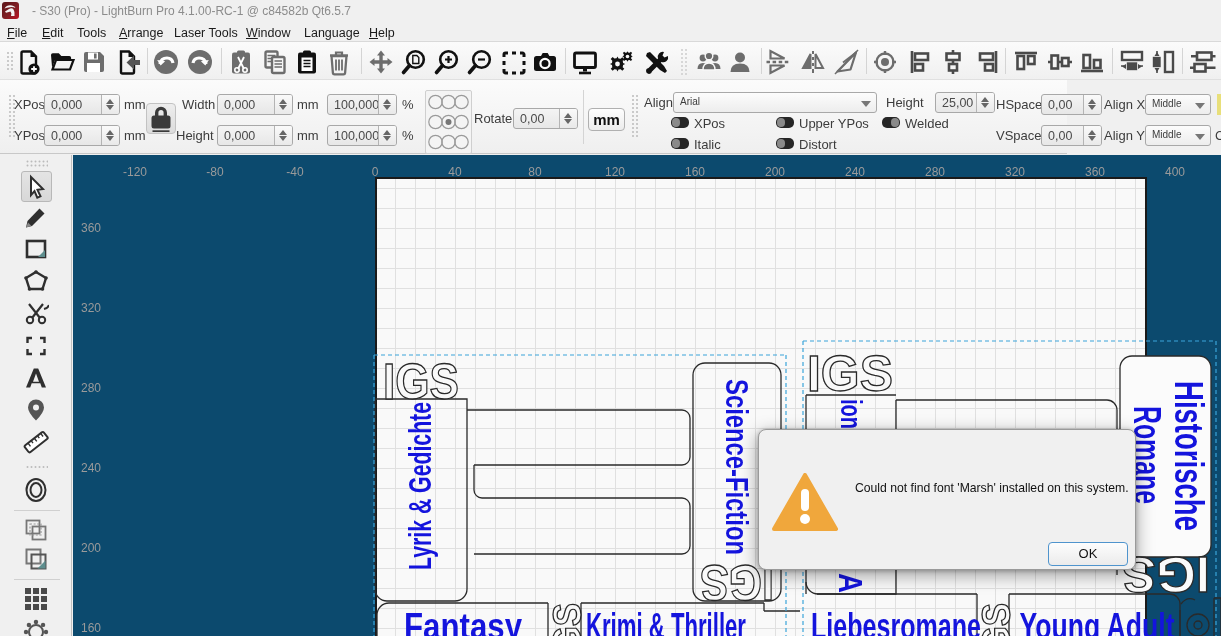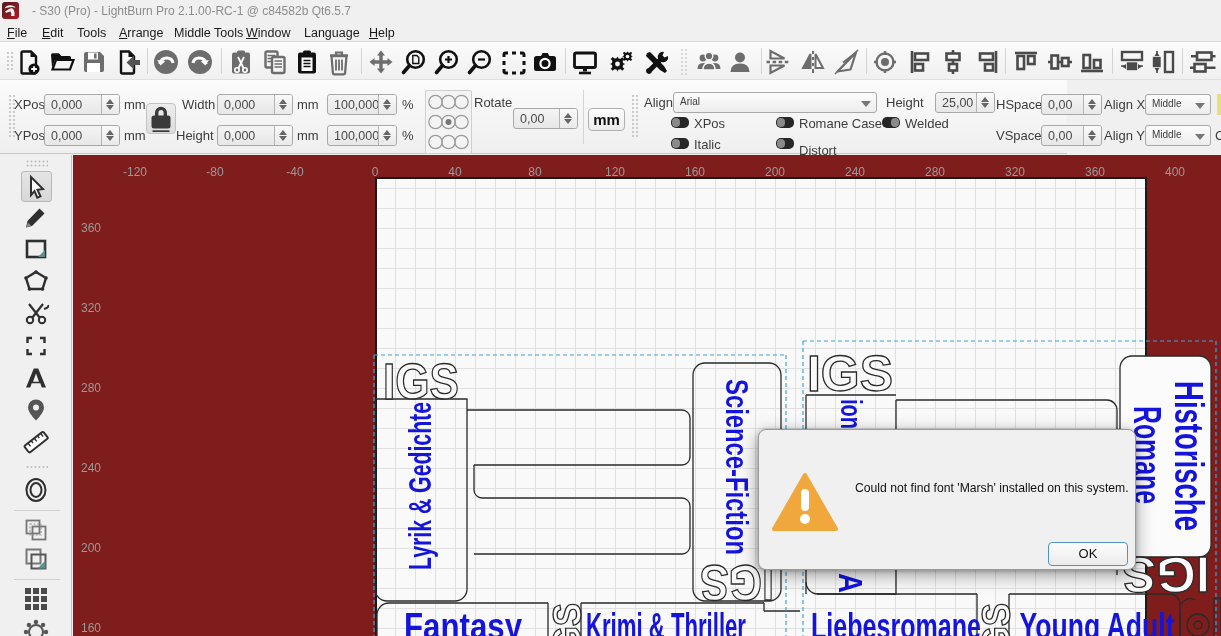--- a/index.html
+++ b/index.html
@@ -21,21 +21,21 @@
 .spin .btns{position:absolute;right:0;top:0;bottom:0;width:18px;border-left:1px solid #b4b4b4;background:linear-gradient(#fafafa,#e9e9e9)}
 .spin .up{position:absolute;left:4px;top:4px;width:0;height:0;border-left:4.5px solid transparent;border-right:4.5px solid transparent;border-bottom:5px solid #666}
 .spin .dn{position:absolute;left:4px;bottom:4px;width:0;height:0;border-left:4.5px solid transparent;border-right:4.5px solid transparent;border-top:5px solid #666}
 .combo{position:absolute;height:21px;border:1px solid #a8a8a8;border-radius:3px;background:linear-gradient(#fcfcfc,#ededed)}
 .combo .v{position:absolute;left:6px;top:3px;font-size:10px;color:#3c3c3c}
 .combo .ar{position:absolute;right:5px;top:8px;width:0;height:0;border-left:5px solid transparent;border-right:5px solid transparent;border-top:6px solid #777}
 .tgl{position:absolute;width:18px;height:11px;border-radius:5px;background:#262626}
 .tgl .k{position:absolute;top:1px;width:8px;height:9px;border-radius:4px;background:#8a8a8a}
 .tgl .k.l{left:1px}.tgl .k.r{right:1px}
 #palette{position:absolute;left:0;top:155px;width:72px;height:481px;background:#f0f0f0;border-right:1px solid #c0c0c0}
-#canvas{position:absolute;left:73px;top:155px;width:1148px;height:481px;background:#7f1d1d;overflow:hidden}
+#canvas{position:absolute;left:73px;top:155px;width:1148px;height:481px;background:#0c4a6e;overflow:hidden}
 #grid{position:absolute;left:302px;top:22px;width:772px;height:459px;background-color:#f9f9f9;
  background-image:linear-gradient(to right,#e0e0e0 1px,transparent 1px),linear-gradient(to bottom,#e0e0e0 1px,transparent 1px);
  background-size:20px 20px;background-position:18px 9px;
  border-top:2px solid #1a1a1a;border-left:2px solid #1a1a1a;border-right:2px solid #1a1a1a}
 .rl{position:absolute;font-size:12px;color:#9a9a9a}
 #dlg{position:absolute;left:758px;top:429px;width:378px;height:141px;background:#f0f0f0;border:1px solid #9a9a9a;border-radius:8px;box-shadow:0 5px 18px rgba(0,0,0,.38),0 1px 4px rgba(0,0,0,.25);overflow:hidden}
 #dlgtit{position:absolute;left:0;top:0;right:0;height:29px;background:#fafbfd}
 #dlgtit .t{position:absolute;left:32px;top:8px;font-size:12px;color:#1a1a1a;white-space:nowrap}
 #dlgtit .x{position:absolute;right:12px;top:6px;font-size:15px;color:#222}
 #okbtn{position:absolute;left:289px;top:112px;width:80px;height:24px;border:1px solid #4f94cd;border-radius:4px;background:linear-gradient(#fdfdfd,#ebebeb);font-size:13px;color:#111;text-align:center;line-height:22px}
@@ -48,29 +48,29 @@
           <linearGradient id="lbred" x1="0" y1="0" x2="1" y2="1">
    <stop offset="0" stop-color="#5a1418"></stop>
             <stop offset="0.55" stop-color="#7e1f24"></stop>
             <stop offset="1" stop-color="#c01222"></stop>
           </linearGradient>
         </defs>
  <rect x="0" y="0" width="17" height="17" rx="3" fill="url(#lbred)"></rect>
  <path d="M2.5,6.5 Q5,2.5 10,3.5 Q13,4.2 13.5,6 Q11,4.8 8,5.2 Q4.5,5.8 2.5,6.5 Z" fill="#f4f4f4"></path>
  <path d="M7,7 Q10,5.5 11.5,7.5 Q13,9.5 12.5,14 L9,14 Q10,11 8.5,9.5 L5,10.5 Q3.5,11 3,9.5 Q5,8 7,7 Z" fill="#f4f4f4"></path>
 </svg>
-<div id="title">- S30 (Pro) - LightBurn Pro 2.1.00-RC-1 @ c84582b Qt6.5.7</div>
+<div id="title">- S30 (Pro) - LightBurn Pro 4.1.00-RC-1 @ c84582b Qt6.5.7</div>
 </div>
 
 <div id="menubar">
 <div class="mi" style="left:7px"><u>F</u>ile</div>
 <div class="mi" style="left:42px"><u>E</u>dit</div>
 <div class="mi" style="left:77px">Tools</div>
 <div class="mi" style="left:119px"><u>A</u>rrange</div>
-<div class="mi" style="left:174px">Middle Tools</div>
+<div class="mi" style="left:174px">Laser Tools</div>
 <div class="mi" style="left:246px"><u>W</u>indow</div>
 <div class="mi" style="left:304px">Language</div>
 <div class="mi" style="left:369px"><u>H</u>elp</div>
 </div>
 
 <div id="tb1">
 <svg class="abs" style="left:6px;top:9px" width="10" height="22">
         <g fill="#bbb">
           <circle cx="2" cy="2" r="1"></circle>
           <circle cx="6" cy="2" r="1"></circle>
@@ -407,21 +407,21 @@
           <circle cx="22.5" cy="11" r="6.7" fill="none" stroke="#9a9a9a" stroke-width="1.2"></circle>
           <circle cx="35.5" cy="11" r="6.7" fill="none" stroke="#9a9a9a" stroke-width="1.2"></circle>
           <circle cx="9.5" cy="31" r="6.7" fill="none" stroke="#9a9a9a" stroke-width="1.2"></circle>
           <circle cx="22.5" cy="31" r="6.7" fill="none" stroke="#9a9a9a" stroke-width="1.2"></circle>
           <circle cx="35.5" cy="31" r="6.7" fill="none" stroke="#9a9a9a" stroke-width="1.2"></circle>
           <circle cx="9.5" cy="51" r="6.7" fill="none" stroke="#9a9a9a" stroke-width="1.2"></circle>
           <circle cx="22.5" cy="51" r="6.7" fill="none" stroke="#9a9a9a" stroke-width="1.2"></circle>
           <circle cx="35.5" cy="51" r="6.7" fill="none" stroke="#9a9a9a" stroke-width="1.2"></circle>
           <circle cx="22.5" cy="31" r="3" fill="#777"></circle>
         </svg></div>
-<div class="lbl" style="left:474px;top:15px">Rotate</div>
+<div class="lbl" style="left:474px;top:31px">Rotate</div>
 <div class="spin" style="left:513px;top:28px;width:65px">
         <div class="v">0,00</div>
         <div class="btns">
           <div class="up"></div>
           <div class="dn"></div>
         </div>
       </div>
 <div class="sep2" style="left:583px"></div>
 <div class="abs" style="left:588px;top:28px;width:37px;height:23px;background:linear-gradient(#fefefe,#ececec);border:1px solid #b0b0b0;border-radius:4px;text-align:center;font-size:15px;font-weight:bold;color:#111;line-height:21px">mm</div>
 <svg class="abs" style="left:631px;top:14px" width="10" height="46">
@@ -467,25 +467,25 @@
         <div class="k l"></div>
       </div>
 <div class="lbl" style="left:694px;top:36px">XPos</div>
 <div class="tgl" style="left:671px;top:58px">
         <div class="k l"></div>
       </div>
 <div class="lbl" style="left:694px;top:57px">Italic</div>
 <div class="tgl" style="left:776px;top:37px">
         <div class="k l"></div>
       </div>
-<div class="lbl" style="left:799px;top:36px">Romane Case</div>
+<div class="lbl" style="left:799px;top:36px">Upper YPos</div>
 <div class="tgl" style="left:776px;top:58px">
         <div class="k l"></div>
       </div>
-<div class="lbl" style="left:799px;top:63px">Distort</div>
+<div class="lbl" style="left:799px;top:57px">Distort</div>
 <div class="tgl" style="left:882px;top:37px">
         <div class="k r"></div>
       </div>
 <div class="lbl" style="left:905px;top:36px">Welded</div>
 <div class="lbl" style="left:996px;top:17px">HSpace</div>
 <div class="spin" style="left:1041px;top:14px;width:61px">
         <div class="v">0,00</div>
         <div class="btns">
           <div class="up"></div>
           <div class="dn"></div>

